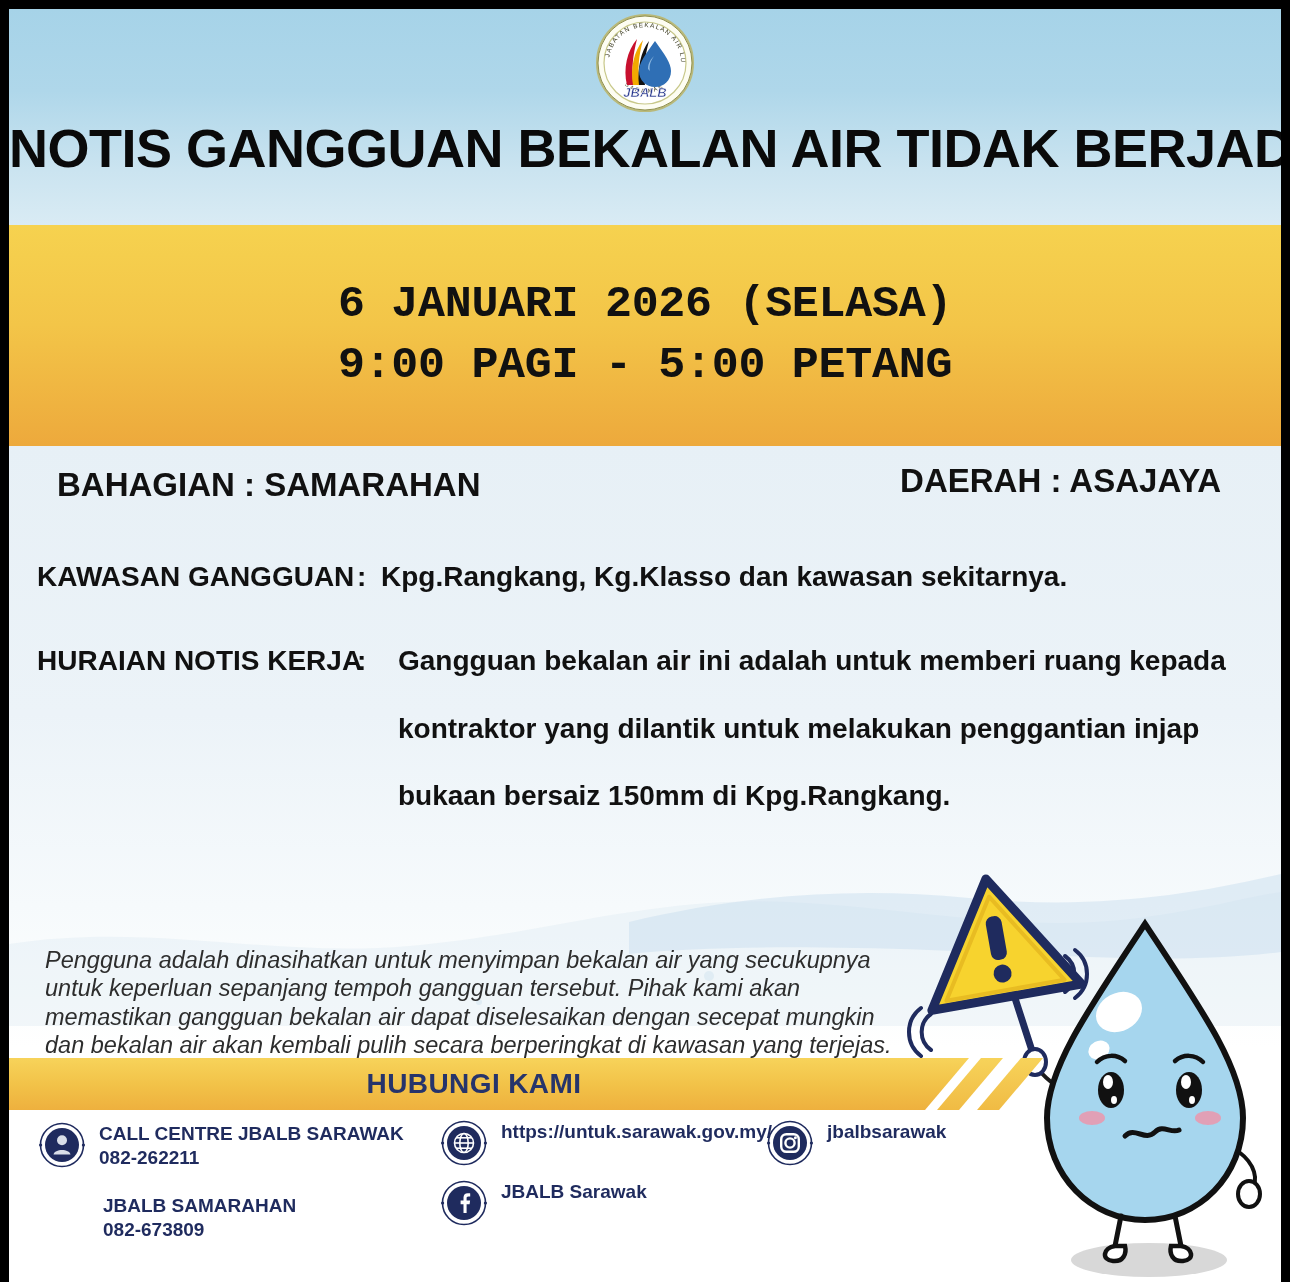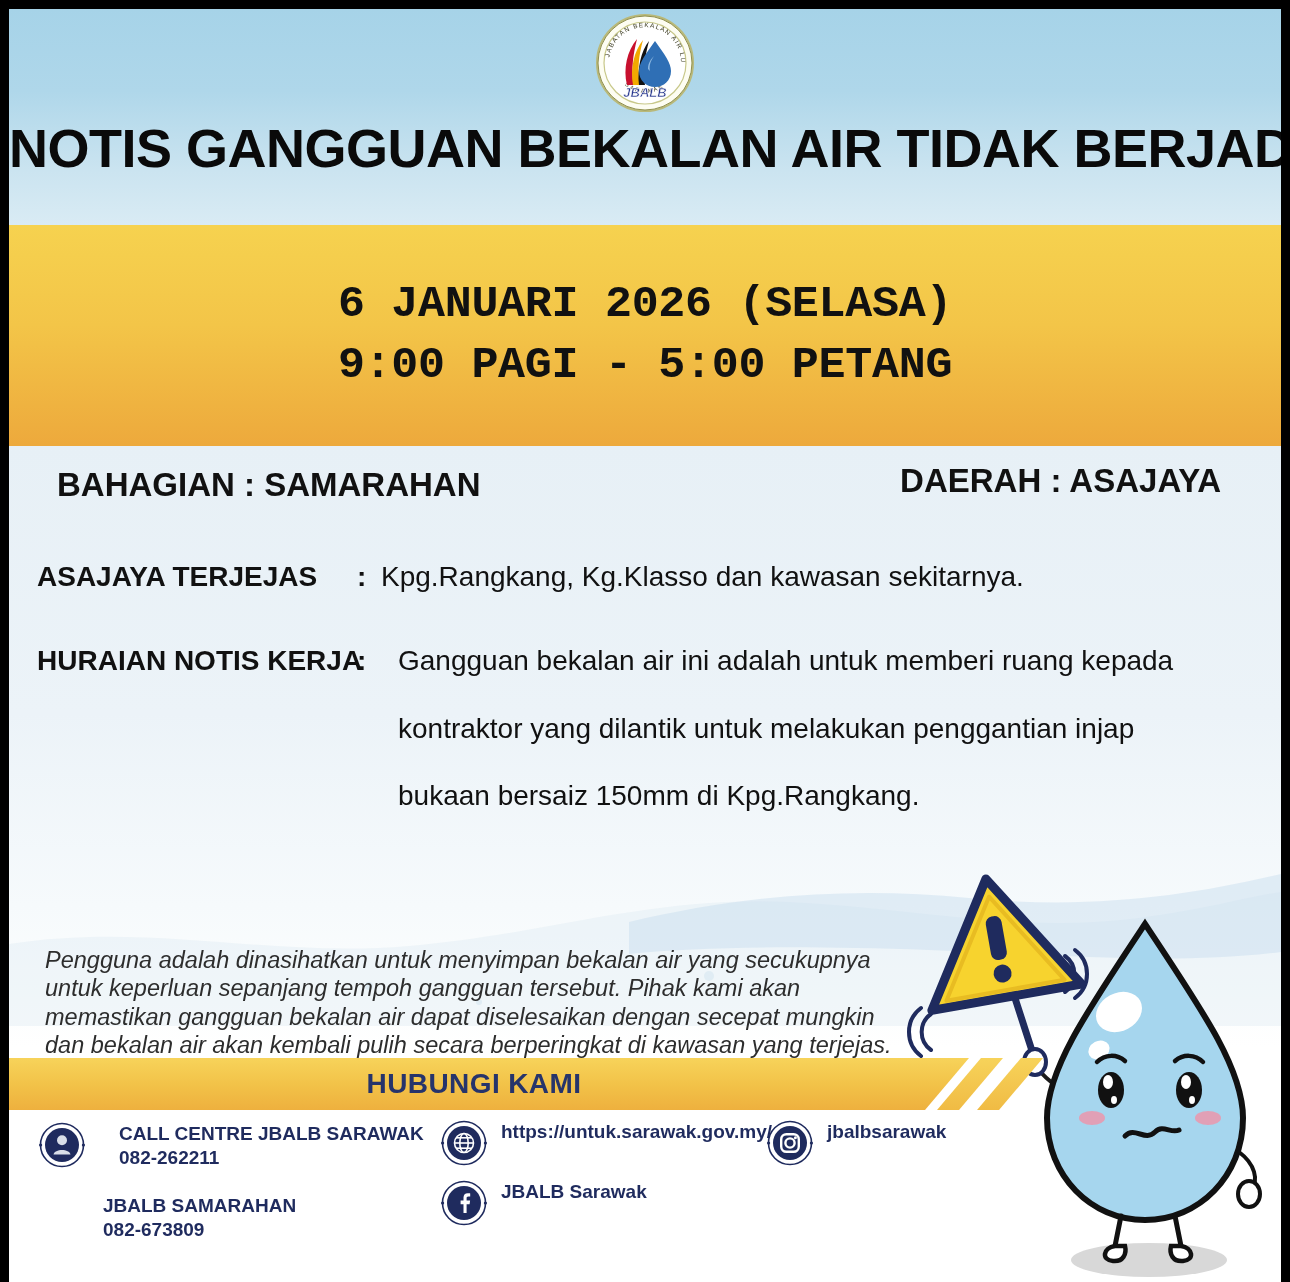--- a/index.html
+++ b/index.html
@@ -130,21 +130,21 @@
   .fl-label.huraian { width: 320px; }
   .fl-colon {
     font-size: 28px;
     font-weight: bold;
     color: #111;
     width: 24px;
     line-height: 1.2;
   }
   .fl-value {
     font-size: 28px;
-    font-weight: normal;
+    font-weight: bold;
     color: #111;
     line-height: 1.2;
   }
   .fl-value.multiline p {
     margin: 0 0 34px 17px;
     line-height: 1.2;
   }
   .fl-value.multiline p:last-child { margin-bottom: 0; }
 
   
@@ -237,21 +237,21 @@
   .c-text {
     margin-left: 14px;
     color: #1f2b5e;
     font-size: 19px;
     font-weight: bold;
     line-height: 1.28;
     white-space: nowrap;
   }
   .c-text .sub { display: block; }
 
-  .c-callcentre { left: 30px; top: 8px; gap: 20px; }
+  .c-callcentre { left: 30px; top: 8px; }
   .c-samarahan  { left: 94px; top: 80px; }
   .c-samarahan .c-text { margin-left: 0; }
   .c-web   { left: 432px; top: 6px; }
   .c-fb    { left: 432px; top: 66px; }
   .c-ig    { left: 758px; top: 6px; }
 
   .icon-ring {
     position: absolute;
     left: 0; top: 0;
     width: 46px; height: 46px;
@@ -308,21 +308,21 @@
       <circle cx="360" cy="160" r="4" fill="#cfe2ee" opacity="0.55"></circle>
       <circle cx="470" cy="176" r="3" fill="#cfe2ee" opacity="0.5"></circle>
       <circle cx="700" cy="150" r="5" fill="#cfe2ee" opacity="0.45"></circle>
       <circle cx="980" cy="168" r="4" fill="#cfe2ee" opacity="0.5"></circle>
     </svg>
 
     <div class="lbl-bahagian">BAHAGIAN : SAMARAHAN</div>
     <div class="lbl-daerah">DAERAH : ASAJAYA</div>
 
     <div class="field-kawasan">
-      <div class="fl-label kawasan">ASAJAYA TERJEJAS</div>
+      <div class="fl-label kawasan">KAWASAN GANGGUAN</div>
       <div class="fl-colon">:</div>
       <div class="fl-value">Kpg.Rangkang, Kg.Klasso dan kawasan sekitarnya.</div>
     </div>
 
     <div class="field-huraian">
       <div class="fl-label huraian">HURAIAN NOTIS KERJA</div>
       <div class="fl-colon">:</div>
       <div class="fl-value multiline">
         <p>Gangguan bekalan air ini adalah untuk memberi ruang kepada</p>
         <p>kontraktor yang dilantik untuk melakukan penggantian injap</p>

